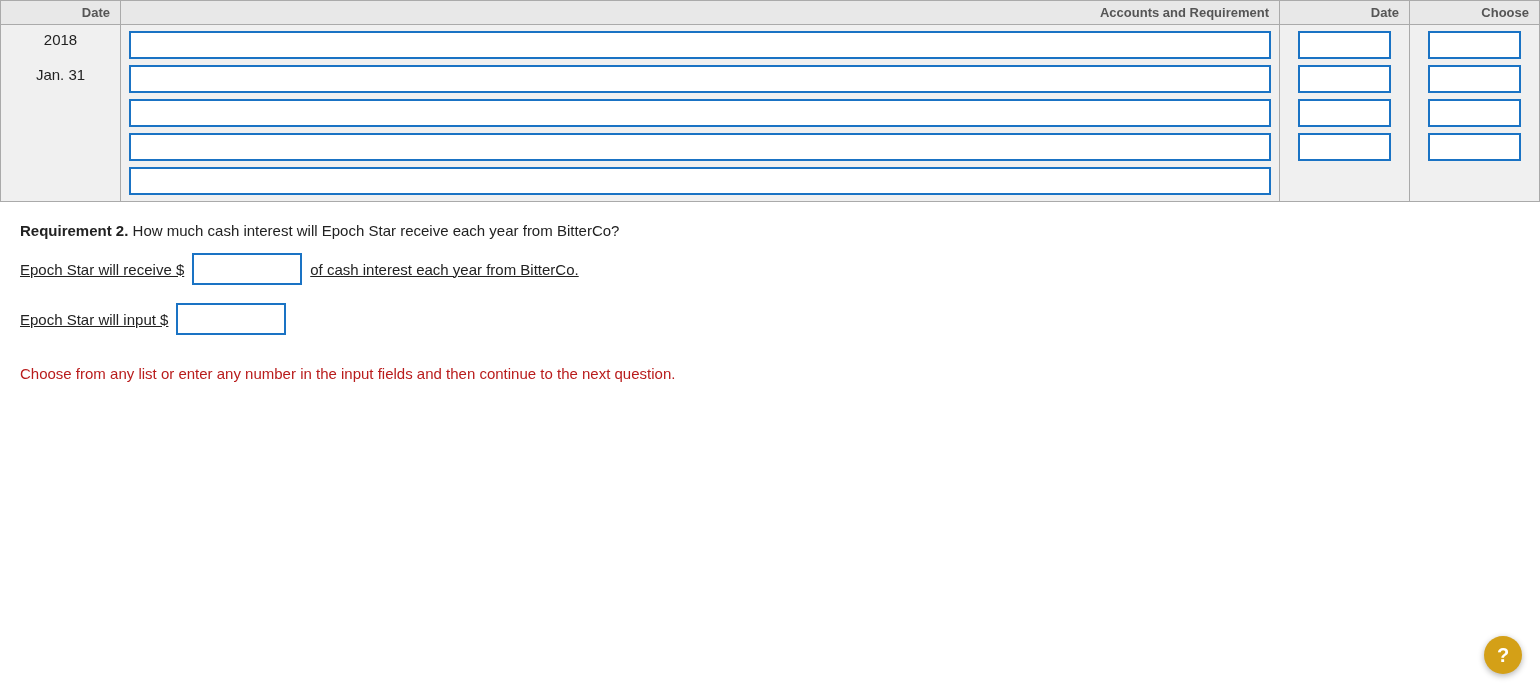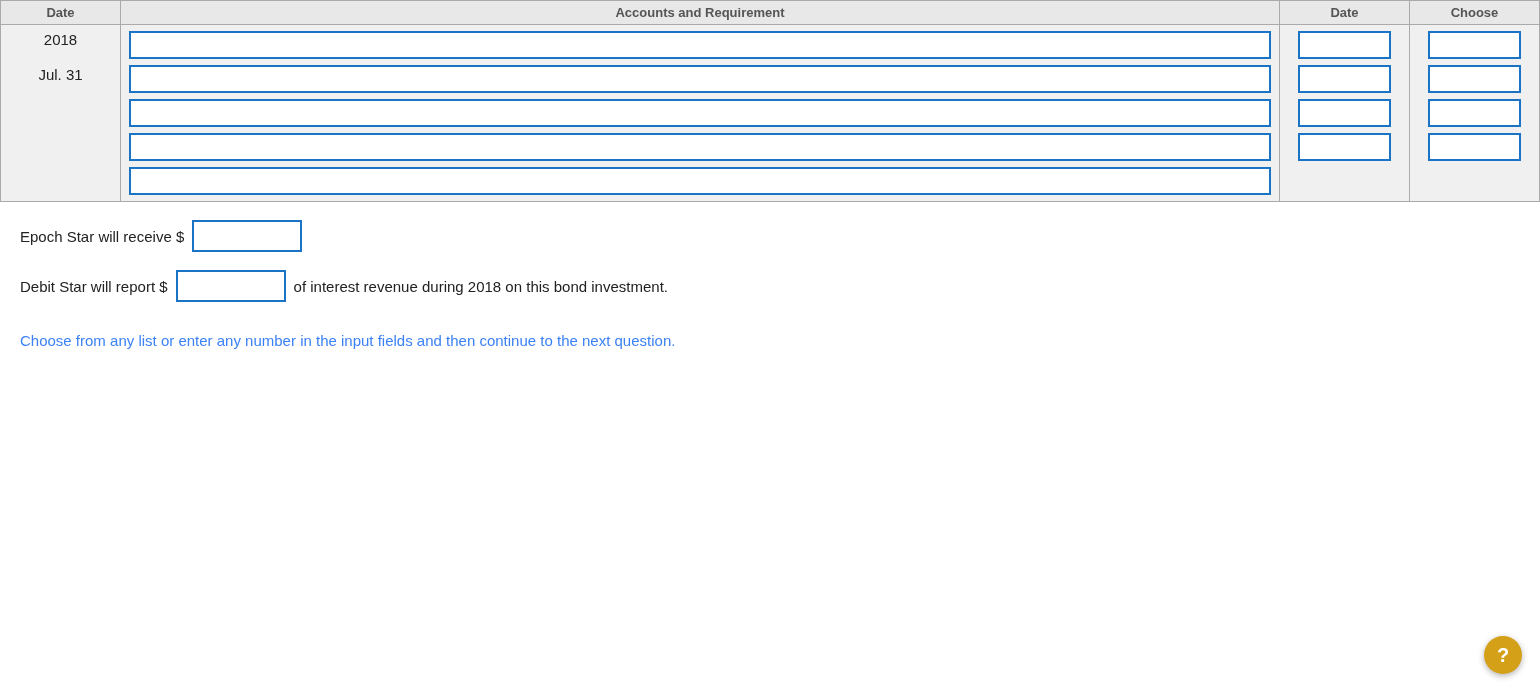--- a/index.html
+++ b/index.html
@@ -28,21 +28,21 @@
 
     .journal-table th,
     .journal-table td {
       border: 1px solid #aaa;
       padding: 6px 18px;
       vertical-align: top;
     }
 
     .journal-table th {
       background: #e8e8e8;
-      text-align: center;
+      text-align: right;
       font-weight: bold;
       font-size: 14px;
     }
 
     .col-date { width: 120px; text-align: center; background: #f0f0f0; }
     .col-accounts { width: auto; background: #f0f0f0; }
     .col-debit { width: 130px; background: #f0f0f0; }
     .col-credit { width: 130px; background: #f0f0f0; }
 
     .date-cell {
@@ -104,36 +104,37 @@
       font-weight: bold;
     }
 
     .inline-answer {
       display: flex;
       align-items: center;
       gap: 8px;
       font-size: 15px;
       margin-bottom: 0;
       padding-left: 0;
+      text-decoration: underline;
     }
 
     .answer-input {
       border: 2px solid #1a73c4;
       background: #fff;
       height: 32px;
       width: 110px;
       outline: none;
       padding: 2px 6px;
       font-size: 14px;
     }
 
     .footer-note {
       margin-top: 30px;
       font-size: 15px;
-      color: #3b82f6;
+      color: #b91c1c;
       padding-left: 0;
     }
 
     
     .help-btn {
       position: fixed;
       bottom: 18px;
       right: 18px;
       width: 38px;
       height: 38px;
@@ -168,21 +169,21 @@
         <th class="col-date">Date</th>
         <th class="col-accounts">Accounts and Requirement</th>
         <th class="col-debit">Date</th>
         <th class="col-credit">Choose</th>
       </tr>
     </thead>
     <tbody>
       <tr>
         <td class="date-cell col-date" rowspan="6">
           <div style="margin-bottom:18px;">2018</div>
-          <div>Jul. 31</div>
+          <div>Jan. 31</div>
         </td>
 
         <td class="col-accounts" style="padding: 6px 8px; background:#f0f0f0;" rowspan="6">
           <div style="display:flex; flex-direction:column; gap:6px;">
             <input class="entry-input" type="text" style="">
             <input class="entry-input" type="text" style="">
             <input class="entry-input" type="text" style="">
             <input class="entry-input" type="text" style="">
             <input class="entry-input" type="text" style="">
           </div>
@@ -205,31 +206,34 @@
             <input class="dc-input" type="text" style="">
           </div>
         </td>
       </tr>
     </tbody>
   </table>
 
   <div class="content-area">
 
     <div class="requirement-block">
+      <p class="requirement-title">
+        <strong>Requirement 2.</strong><span> How much cash interest will Epoch Star receive each year from BitterCo?</span>
+      </p>
       <div class="inline-answer">
         <span>Epoch Star will receive $</span>
         <input class="answer-input" type="text" style="">
+        <span>of cash interest each year from BitterCo.</span>
       </div>
     </div>
 
     <div class="requirement-block">
       <div class="inline-answer">
-        <span>Debit Star will report $</span>
+        <span>Epoch Star will input $</span>
         <input class="answer-input" type="text" style="">
-        <span>of interest revenue during 2018 on this bond investment.</span>
       </div>
     </div>
 
     <p class="footer-note">Choose from any list or enter any number in the input fields and then continue to the next question.</p>
 
   </div>
 
   <button class="help-btn">?</button>
 
 </div>

